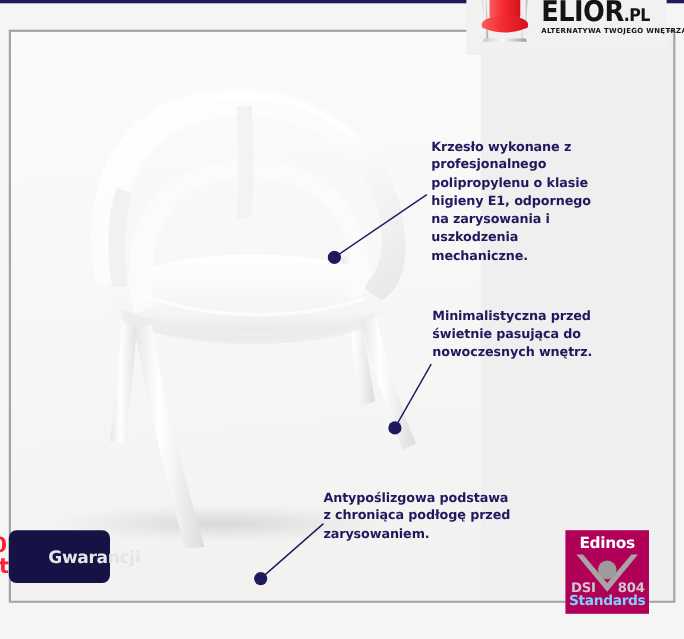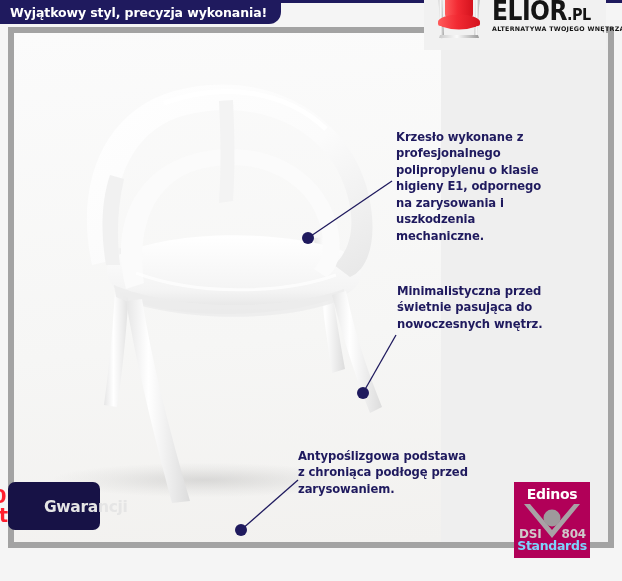--- a/index.html
+++ b/index.html
@@ -33,21 +33,21 @@
     font-size:12.5px;
     font-weight:bold;
     letter-spacing:-0.1px;
     white-space:nowrap;
   }
 
   
   .frame{
     position:absolute;left:8px;top:27px;
     width:606px;height:521px;
-    border:6px solid #a3a3a3;
+    border:2px solid #a3a3a3;
     box-sizing:border-box;
     background:#fafafa;
     overflow:hidden;
   }
   .bg-left{
     position:absolute;left:0;top:0;width:427px;height:100%;
     background:linear-gradient(175deg,#fbfbfb 0%,#f6f6f5 60%,#f2f1ef 100%);
   }
   .bg-right{
     position:absolute;left:427px;top:0;right:0;height:100%;
@@ -137,23 +137,20 @@
     position:absolute;left:0;bottom:5px;width:100%;text-align:center;
     color:#7dd3fc;font-size:12.5px;font-weight:bold;letter-spacing:-0.3px;
   }
 </style>
 </head>
 <body>
 
 <div id="page">
 
   <div class="banner-line"></div>
-  <div class="banner-tab">
-    <span>Wyjątkowy styl, precyzja wykonania!</span>
-  </div>
 
   <div class="frame">
     <div class="bg-left"></div>
     <div class="bg-right"></div>
 
     <div class="chair-stage">
       <div class="shadow-floor"></div>
       <svg class="chair-svg" width="430" height="500" viewBox="0 0 430 500">
         <defs>
           <linearGradient id="pl1" x1="0" y1="0" x2="1" y2="1">

